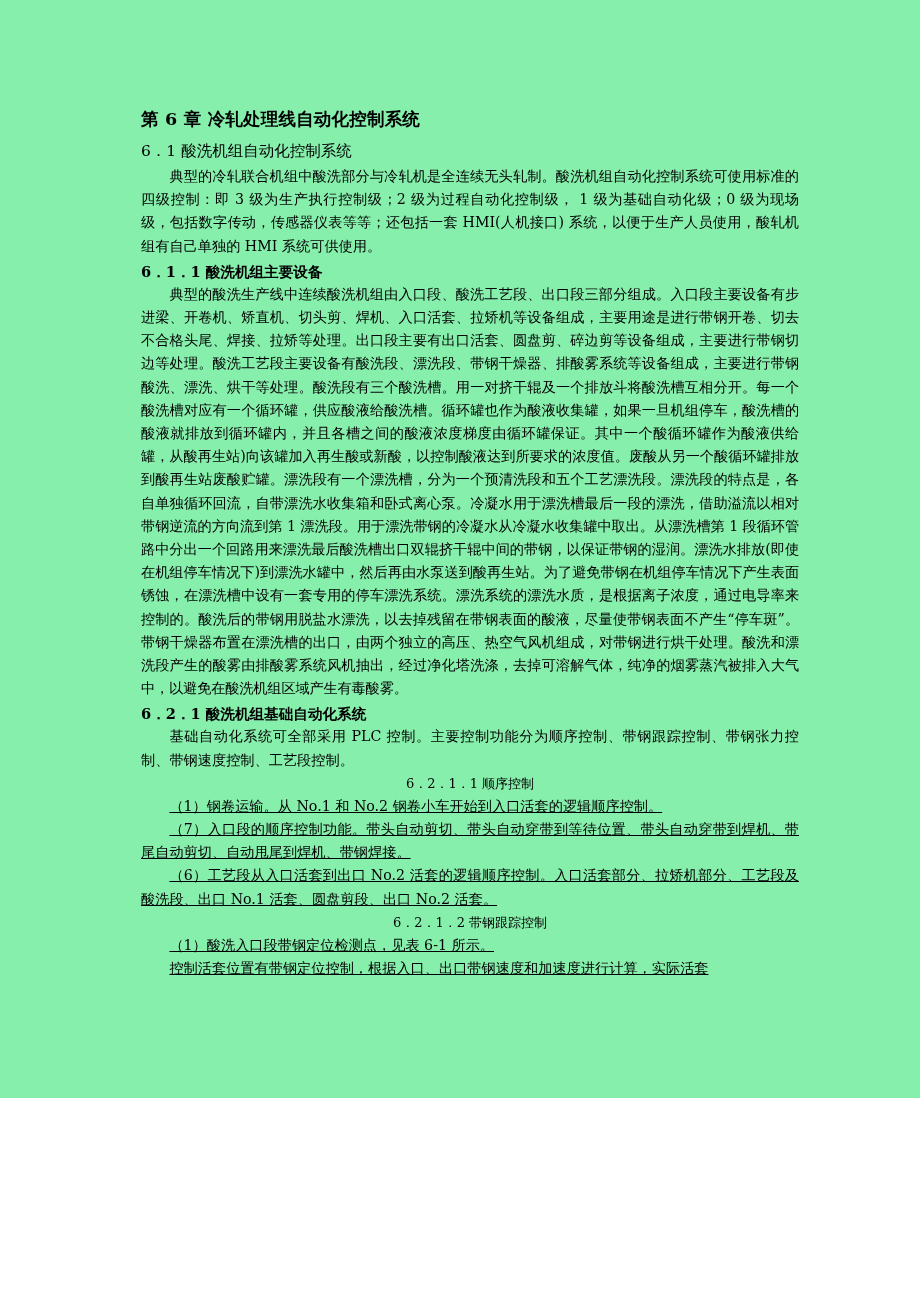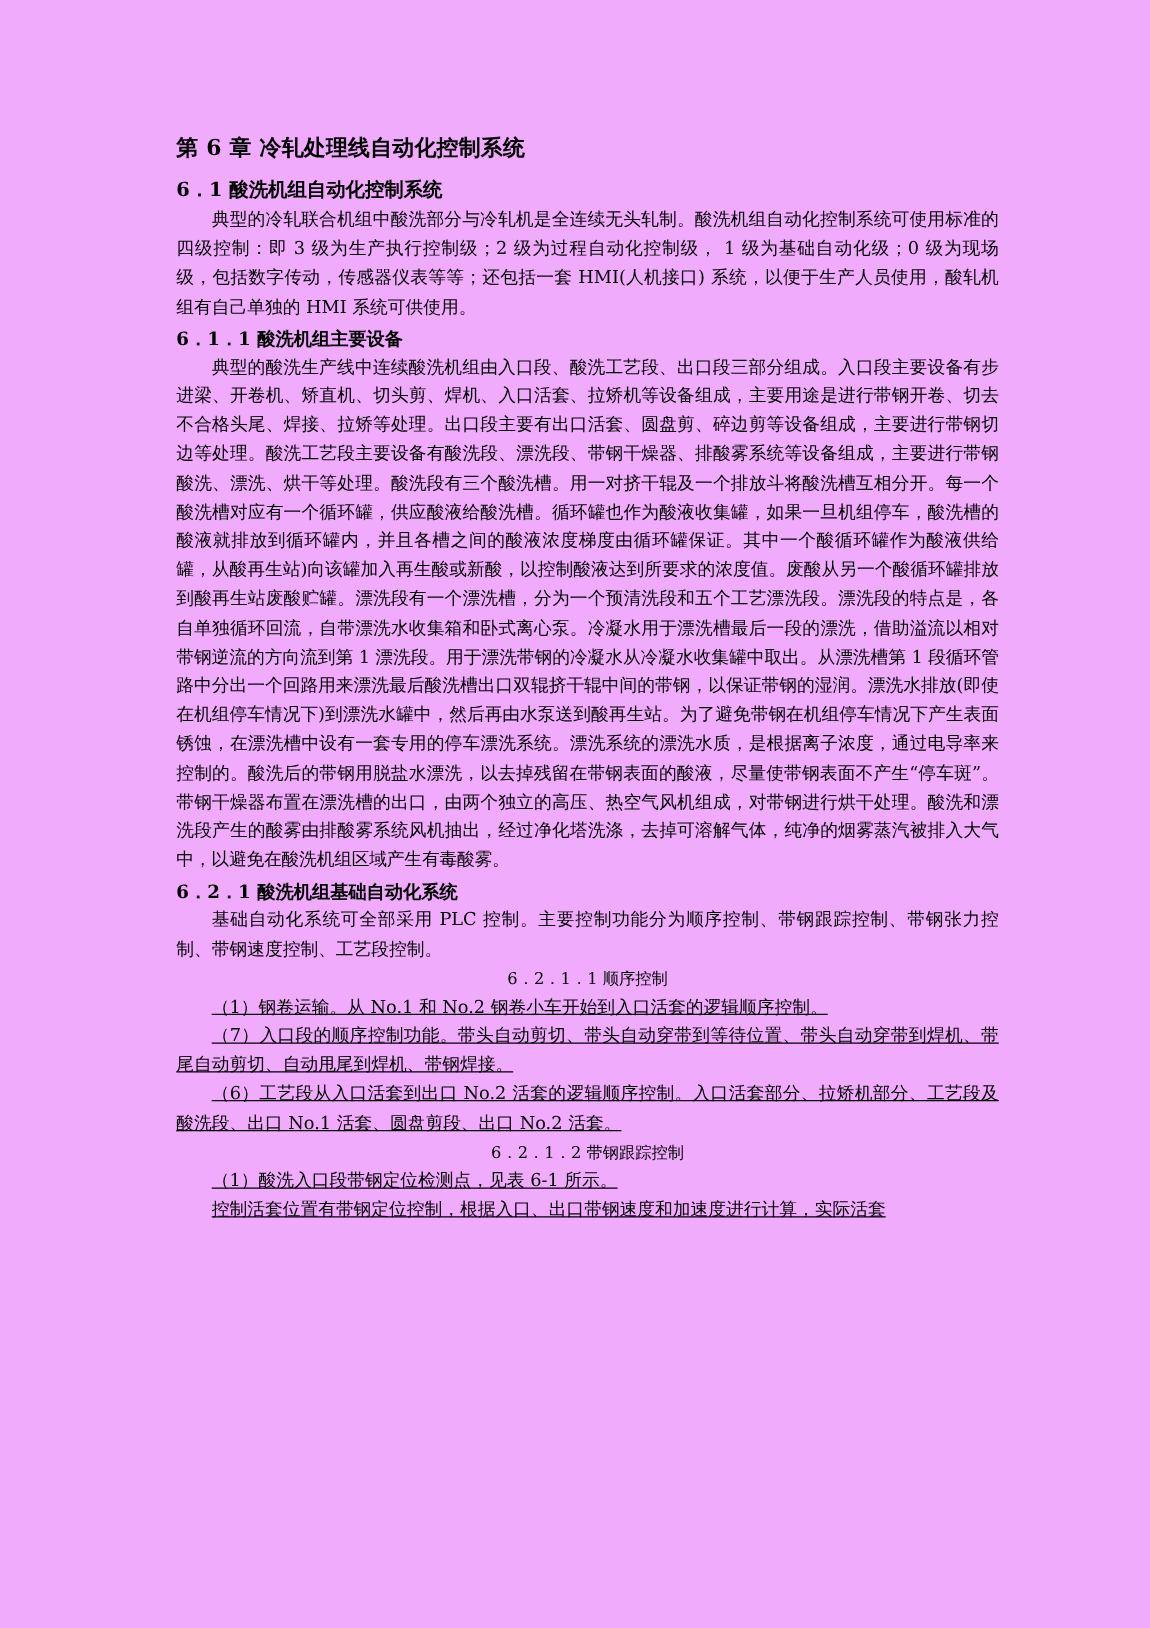--- a/index.html
+++ b/index.html
@@ -8,22 +8,22 @@
     padding: 0;
     background: #ffffff;
   }
   body {
     font-family: "DejaVu Serif", "Liberation Serif", serif;
     color: #000000;
   }
   .page {
     position: relative;
     width: 920px;
-    height: 1302px;
-    background: #f0abfc;
+    height: 1098px;
+    background: #86efac;
     overflow: hidden;
     box-sizing: border-box;
   }
   .content {
     position: absolute;
     left: 141px;
     top: 106px;
     width: 658px;
   }
 
@@ -31,21 +31,21 @@
   .h1 {
     font-size: 17.5px;
     font-weight: bold;
     line-height: 26px;
     letter-spacing: 0.2px;
     margin: 0 0 2px 0;
     text-align: left;
   }
   .h2 {
     font-size: 15.5px;
-    font-weight: bold;
+    font-weight: normal;
     line-height: 25px;
     margin: 7px 0 1px 0;
     text-align: left;
   }
   .h3 {
     font-size: 14.6px;
     font-weight: bold;
     line-height: 23px;
     margin: 2px 0 0 0;
     text-align: left;

